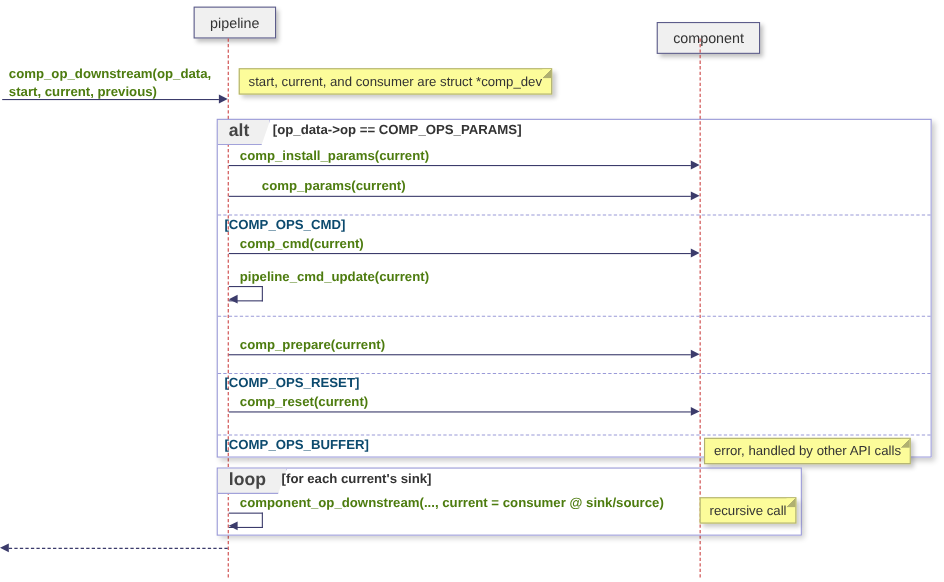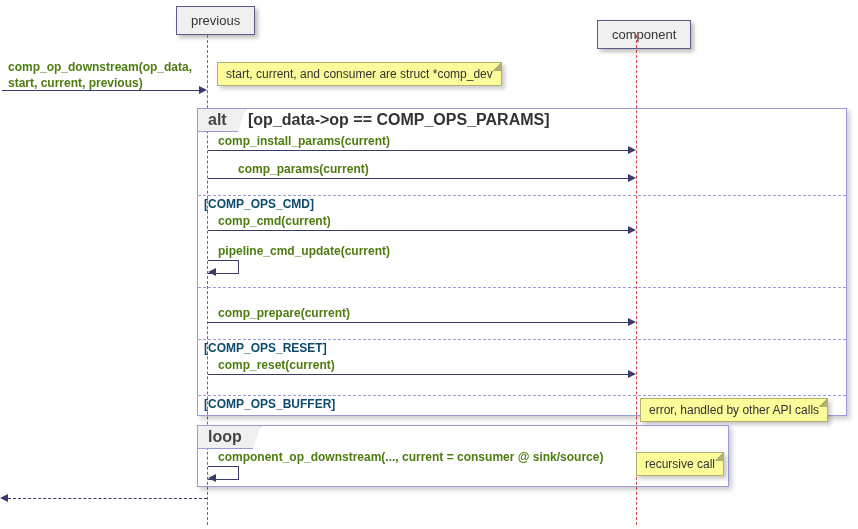--- a/index.html
+++ b/index.html
@@ -84,21 +84,21 @@
     font-weight: bold;
     font-size: 16px;
     color: #444;
     clip-path: polygon(0 0, 100% 0, calc(100% - 8px) 100%, 0 100%);
     padding-right: 18px;
   }
   .frame-title {
     position: absolute;
     top: 2px;
     font-weight: bold;
-    font-size: 16px;
+    font-size: 12px;
     color: #333;
   }
   .frame-sep {
     position: absolute;
     left: 0; right: 0;
     border-top: 1px dashed #9a9ad8;
   }
   .frame-cond {
     position: absolute;
     font-weight: bold;
@@ -112,21 +112,21 @@
     border-bottom: 1px solid #3b3b6b;
   }
   .dashed-arrow {
     position: absolute;
     border-top: 1px dashed #3b3b6b;
   }
 </style>
 </head>
 <body>
 
-<div class="participant-box" style="left:176px;top:6px;">previous</div>
+<div class="participant-box" style="left:176px;top:6px;">pipeline</div>
 <div class="participant-box" style="left:597px;top:20px;">component</div>
 
 <div class="lifeline" style="left:207px;"></div>
 <div class="lifeline" style="left:636px;"></div>
 
 <div class="msg-label" style="left:8px;top:60px;">comp_op_downstream(op_data,</div>
 <div class="msg-label" style="left:8px;top:76px;">start, current, previous)</div>
 <div class="arrow" style="left:2px;top:90px;width:197px;"></div>
 <div class="arrow-head-r" style="left:199px;top:86px;"></div>
 
@@ -168,20 +168,21 @@
 <div class="arrow" style="left:208px;top:322px;width:420px;"></div>
 <div class="arrow-head-r" style="left:628px;top:318px;"></div>
 
 <div class="msg-label" style="left:218px;top:358px;">comp_reset(current)</div>
 <div class="arrow" style="left:208px;top:374px;width:420px;"></div>
 <div class="arrow-head-r" style="left:628px;top:370px;"></div>
 <div class="note" style="left:640px;top:360px;margin-top:38px;">error, handled by other API calls</div>
 
 <div class="frame" style="left:197px;top:425px;width:530px;height:60px;">
   <div class="frame-tab">loop</div>
+  <div class="frame-title" style="left:58px;">[for each current's sink]</div>
 </div>
 
 <div class="msg-label" style="left:218px;top:450px;">component_op_downstream(..., current = consumer @ sink/source)</div>
 <div class="self-msg" style="left:208px;top:466px;width:30px;height:12px;"></div>
 <div class="arrow-head-l" style="left:208px;top:474px;"></div>
 <div class="note" style="left:636px;top:452px;">recursive call</div>
 
 <div class="dashed-arrow" style="left:8px;top:498px;width:199px;"></div>
 <div class="arrow-head-l" style="left:0;top:494px;"></div>
 

